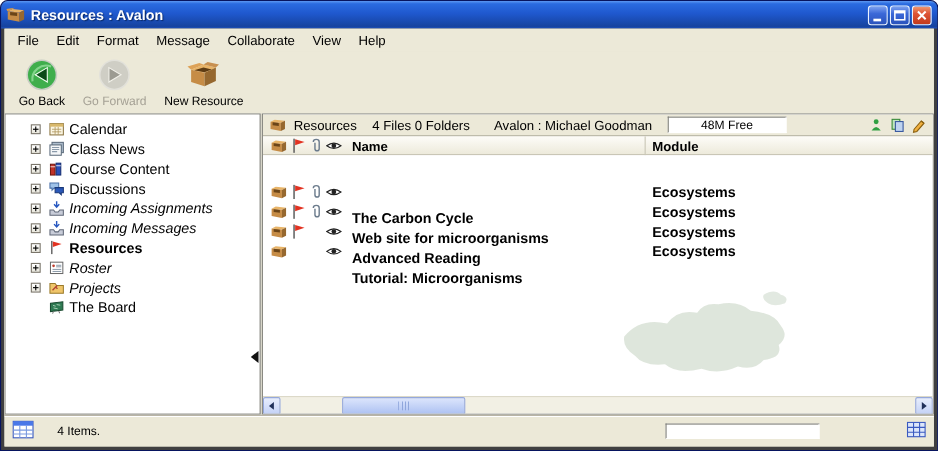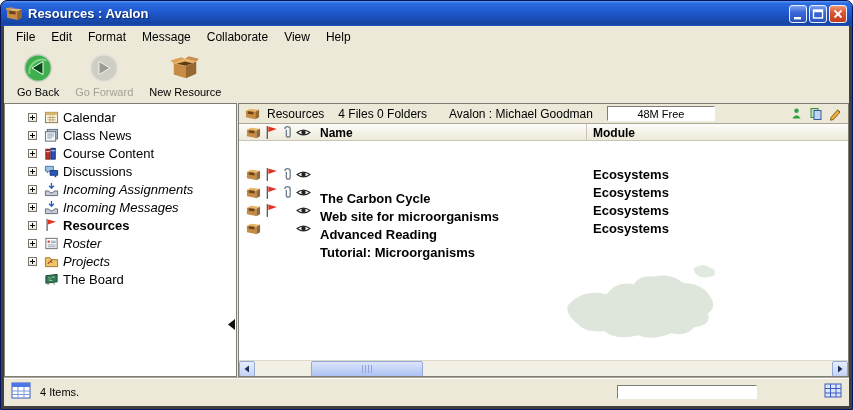--- a/index.html
+++ b/index.html
@@ -88,21 +88,21 @@
   .sb-btn{position:absolute;top:0;width:16px;height:16px;border:1px solid #95A8DC;border-radius:2px;
     background:linear-gradient(180deg,#E8EEFD,#C4D2F6);display:flex;align-items:center;justify-content:center;}
   .sb-btn.left{left:0;}
   .sb-btn.right{right:0;}
   .sb-thumb{position:absolute;top:0;left:72px;width:112px;height:16px;border:1px solid #95A8DC;border-radius:2px;
     background:linear-gradient(180deg,#DCE5FC,#AEC2F2);display:flex;align-items:center;justify-content:center;}
   .sb-grip{width:10px;height:8px;background:repeating-linear-gradient(90deg,#8FA6DC 0 1px,transparent 1px 3px);}
 
   
   .statusbar{height:29px;background:#ECE9D8;border-top:1px solid #ACA899;box-shadow:inset 0 1px 0 #FFF;
-    display:flex;align-items:center;padding:0 7px;gap:9px;font-size:11px;flex:0 0 auto;}
+    display:flex;align-items:center;padding:0 7px;gap:21px;font-size:11px;flex:0 0 auto;}
   .progress-box{margin-left:auto;width:140px;height:14px;background:#fff;border:1px solid;
     border-color:#7F7F78 #FFF #FFF #7F7F78;margin-right:58px;}
 </style>
 </head>
 <body>
 
 <div class="window">
 
   <div class="titlebar">
     <span class="app-ic">

